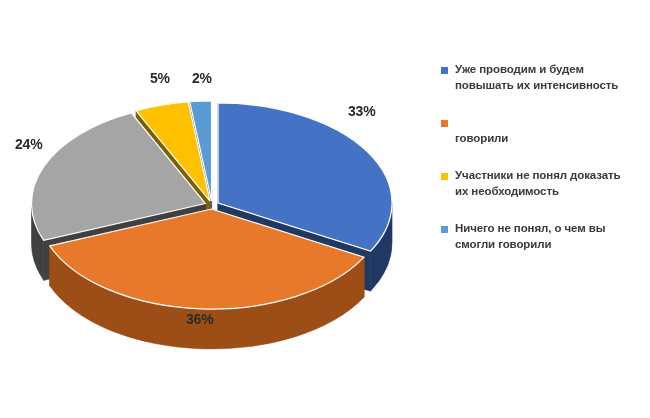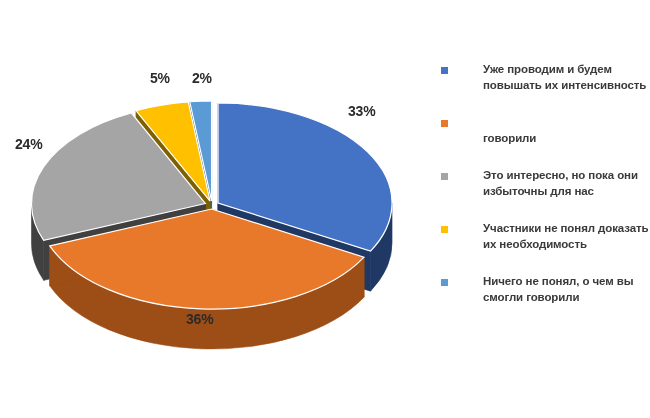--- a/index.html
+++ b/index.html
@@ -43,21 +43,20 @@
   #legend {
     position: absolute;
     left: 441px;
     top: 62px;
     width: 209px;
   }
   .legend-item {
     display: flex;
     align-items: flex-start;
     margin-bottom: 22px;
-    gap: 28px;
   }
   .legend-marker {
     width: 7px;
     height: 7px;
     flex: 0 0 7px;
     margin-top: 5px;
     margin-right: 7px;
   }
   .legend-label {
     font-family: "Liberation Sans", sans-serif;
@@ -113,27 +112,20 @@
     </div>
 
     <div class="legend-item">
       <span class="legend-marker" style="background:#E8792B;"></span>
       <span class="legend-label">
         <br>
         <span>говорили</span>
       </span>
     </div>
 
-    <div class="legend-item">
-      <span class="legend-marker" style="background:#A5A5A5;"></span>
-      <span class="legend-label">
-        <span>Это интересно, но пока они</span><br>
-        <span>избыточны для нас</span>
-      </span>
-    </div>
 
     <div class="legend-item">
       <span class="legend-marker" style="background:#FFC000;"></span>
       <span class="legend-label">
         <span>Участники не понял доказать</span><br>
         <span>их необходимость</span>
       </span>
     </div>
 
     <div class="legend-item">

